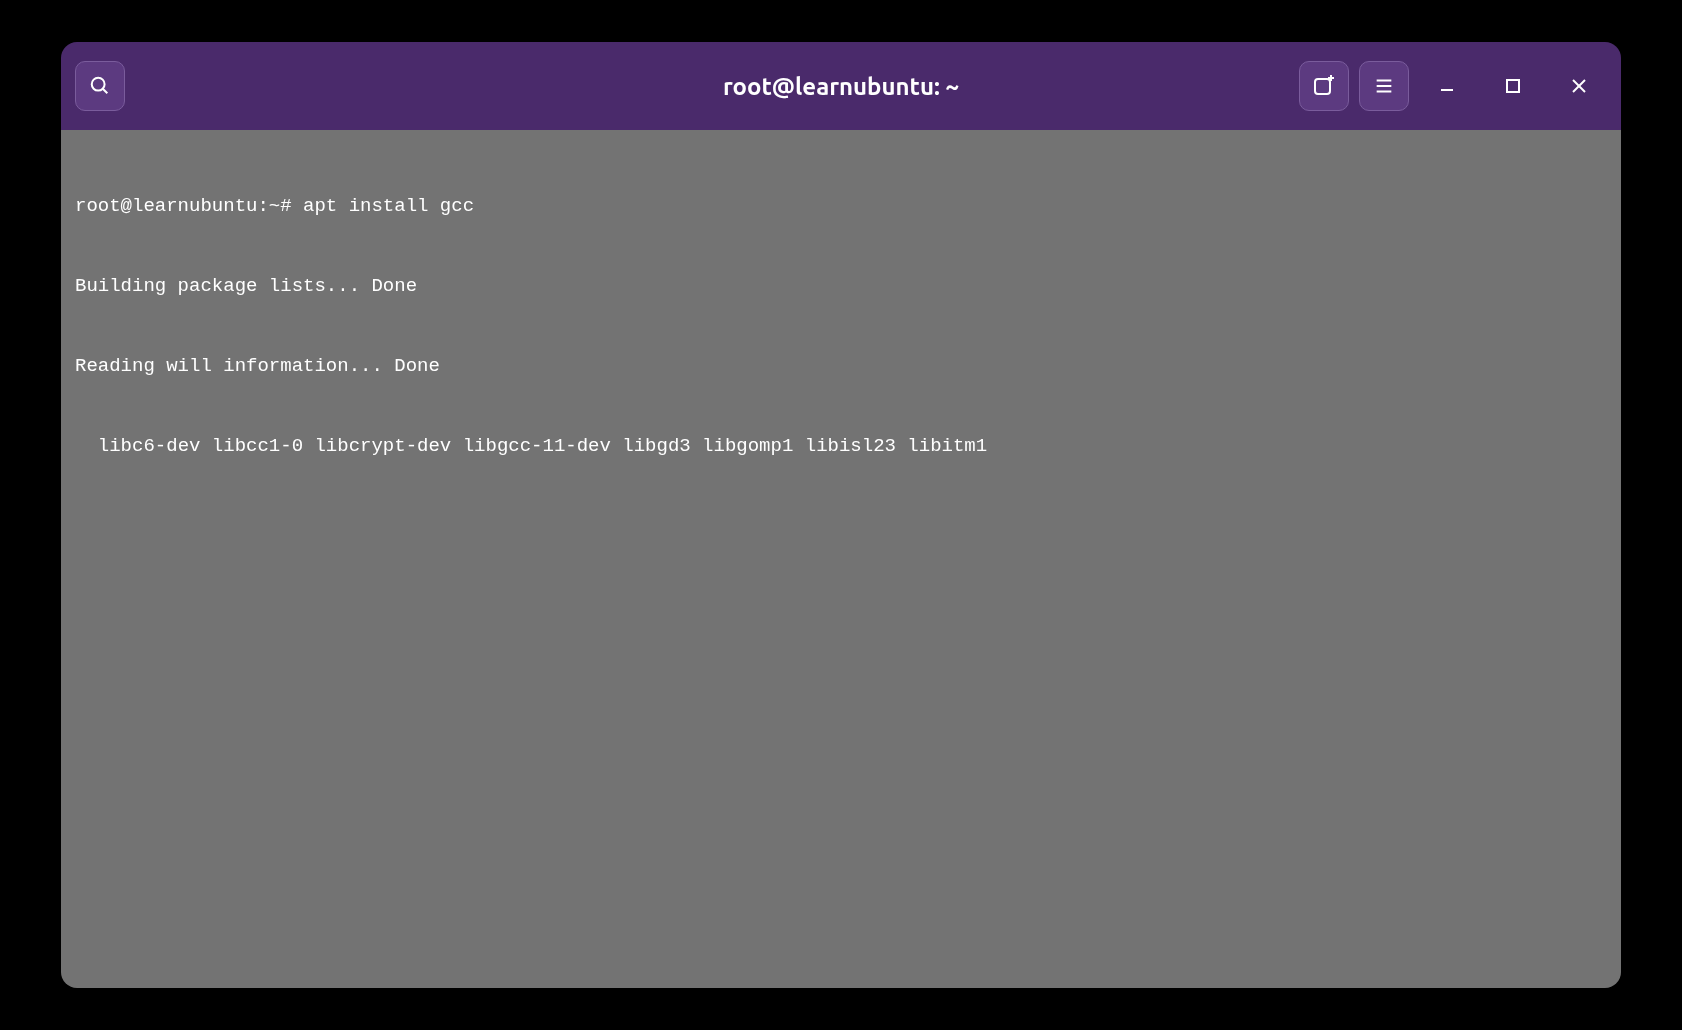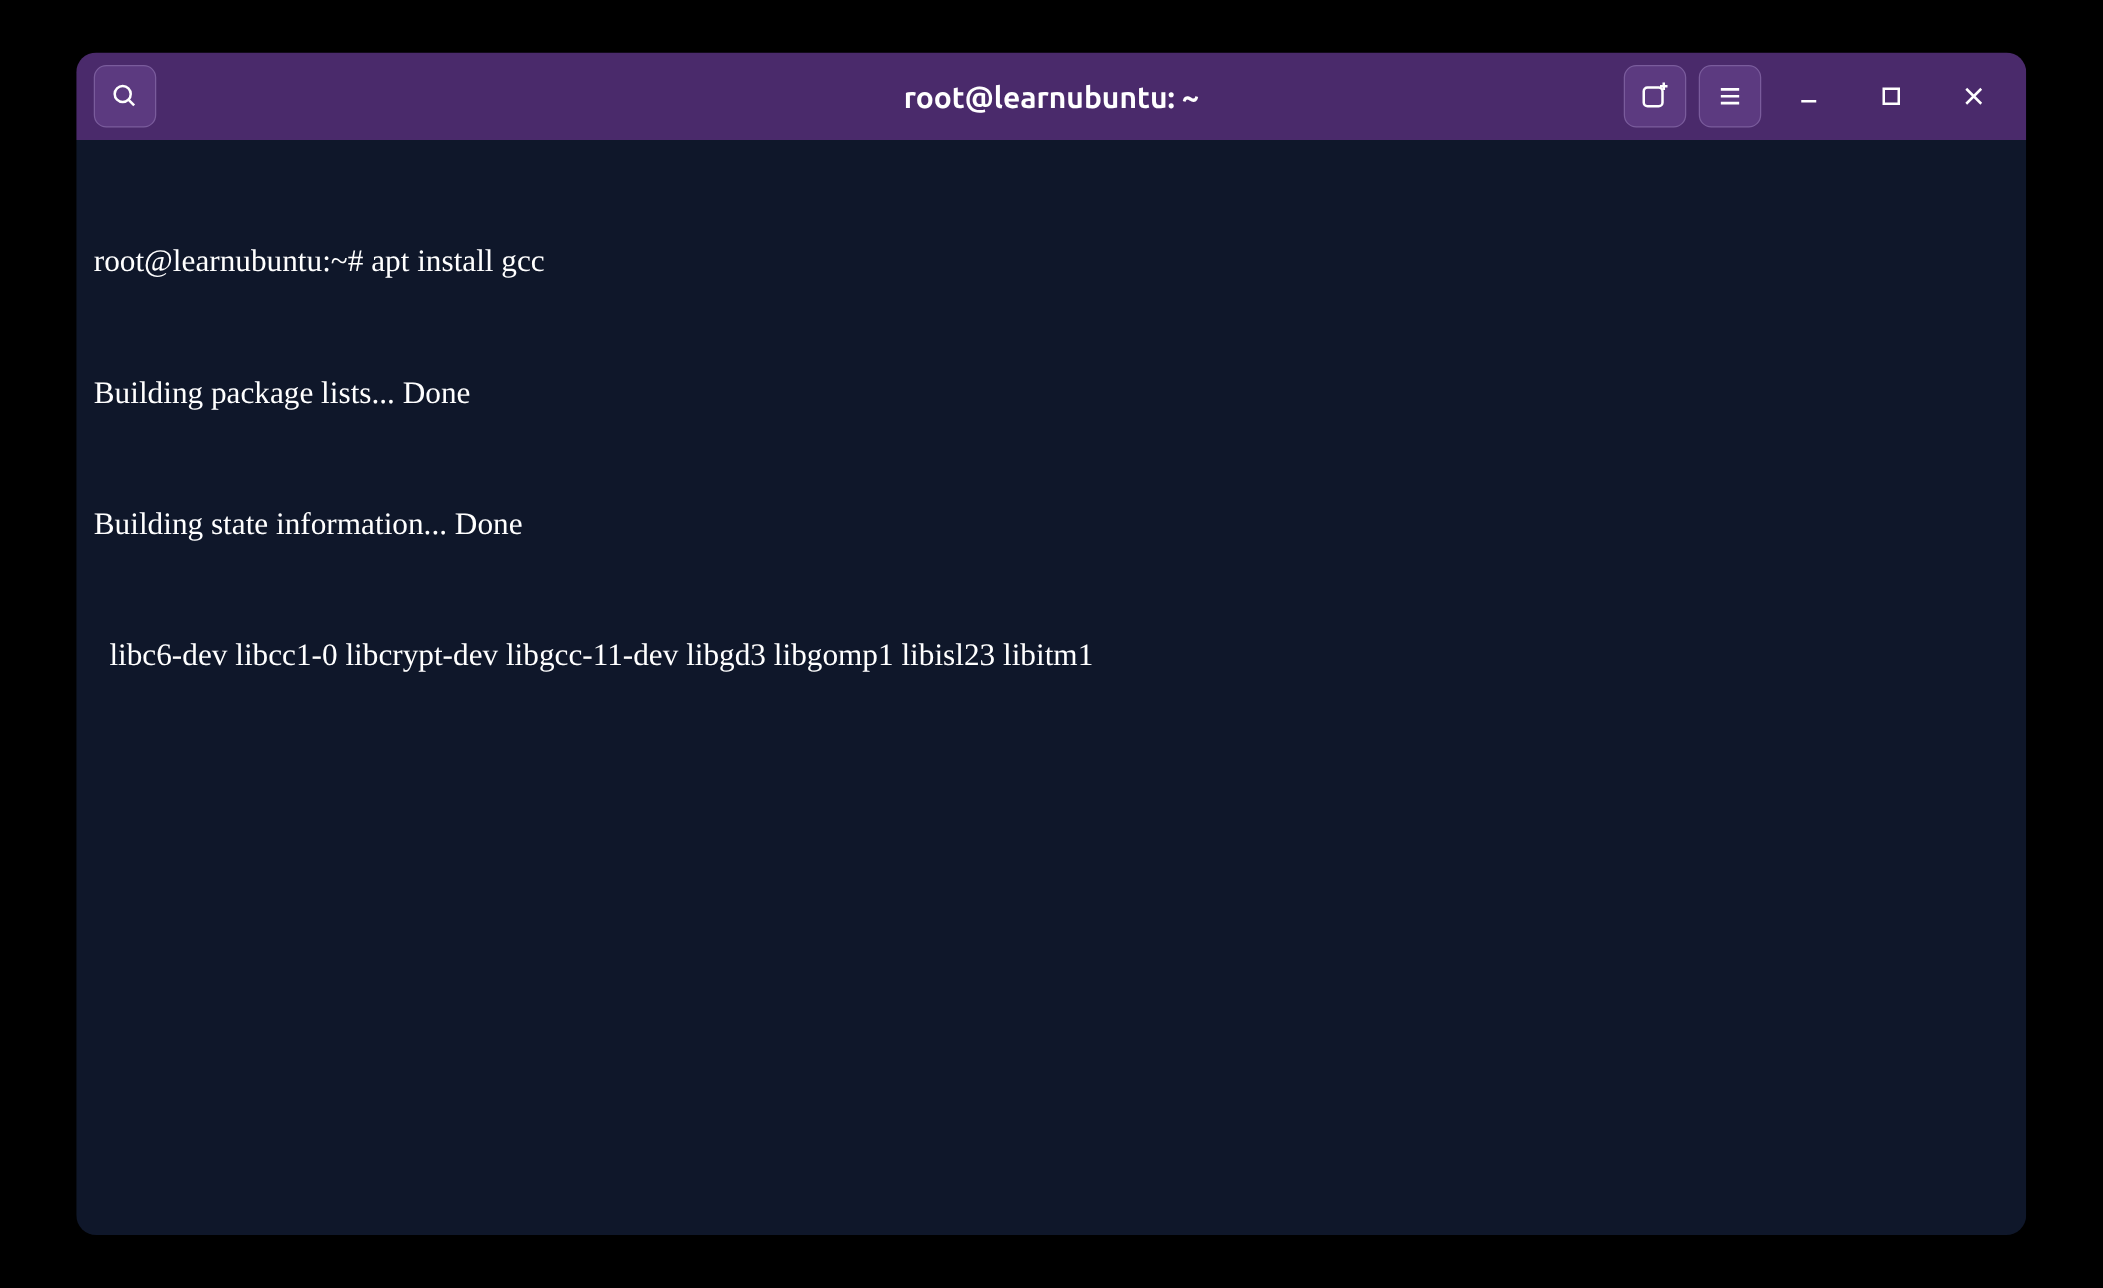--- a/index.html
+++ b/index.html
@@ -20,21 +20,21 @@
       width: 1560px;
       height: 946px;
       background: #000;
       border-radius: 16px;
       overflow: hidden;
       display: flex;
       flex-direction: column;
     }
     .titlebar {
       background: #4a2a6b;
-      height: 70px;
+      height: 88px;
       display: flex;
       align-items: center;
       padding: 0 14px;
       position: relative;
     }
     .search-btn {
       width: 50px;
       height: 50px;
       background: #5c3a80;
       border: 1px solid #7a5c9c;
@@ -73,27 +73,27 @@
     .win-btn {
       width: 56px;
       height: 50px;
       display: flex;
       align-items: center;
       justify-content: center;
       cursor: pointer;
     }
     .terminal-body {
       flex: 1;
-      background: #0f172a;
+      background: #737373;
       padding: 10px 14px;
       color: #fff;
-      font-size: 25px;
+      font-size: 19px;
       line-height: 1.4;
       white-space: pre;
-      font-family: Liberation Serif, serif;
+      font-family: Liberation Mono, monospace;
       overflow: hidden;
     }
     .terminal-line {
       white-space: pre-wrap;
       word-break: break-all;
     }
     svg {
       display: block;
     }
   </style>
@@ -138,21 +138,21 @@
         <svg width="18" height="18" viewBox="0 0 18 18" fill="none" stroke="#fff" stroke-width="2">
           <line x1="3" y1="3" x2="15" y2="15"></line>
           <line x1="15" y1="3" x2="3" y2="15"></line>
         </svg>
       </div>
     </div>
   </div>
   <div class="terminal-body">
     <div class="terminal-line"><span>root@learnubuntu:~# </span><span>apt install gcc</span></div>
     <div class="terminal-line">Building package lists... Done</div>
-    <div class="terminal-line">Building state information... Done</div>
+    <div class="terminal-line">Reading will information... Done</div>
     <div class="terminal-line">  libc6-dev libcc1-0 libcrypt-dev libgcc-11-dev libgd3 libgomp1 libisl23 libitm1</div>
     
     
     
     
     
     
     
     
     

